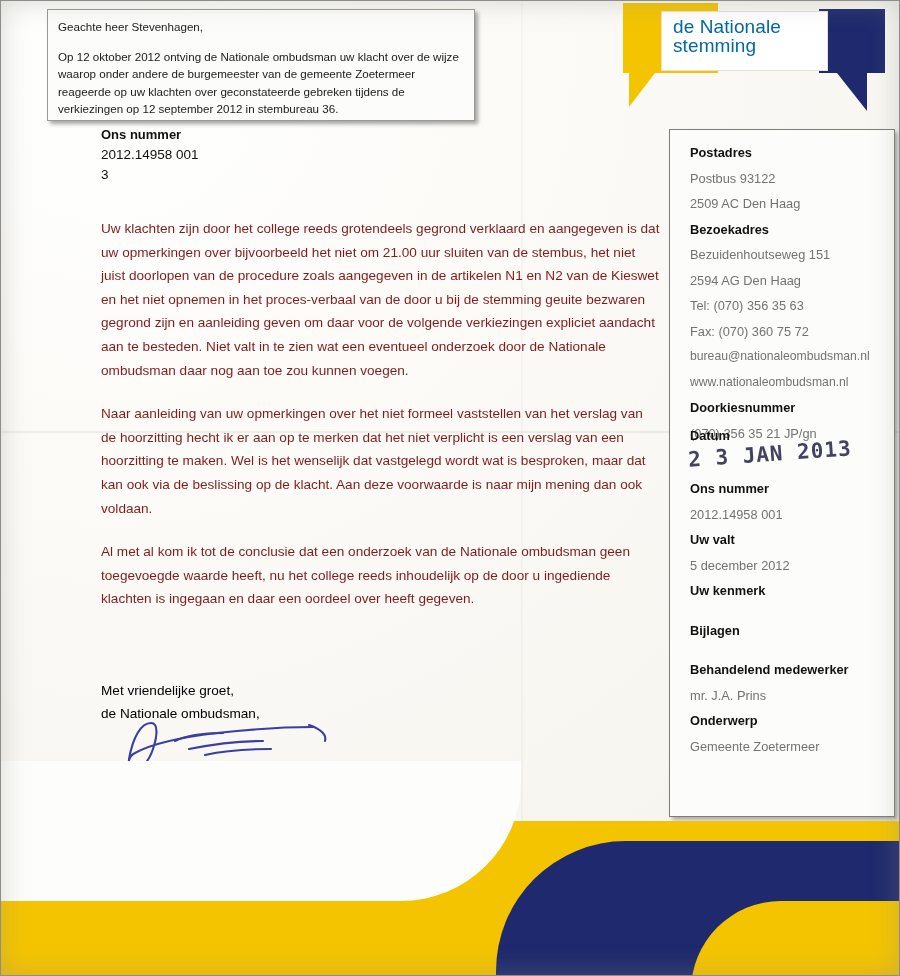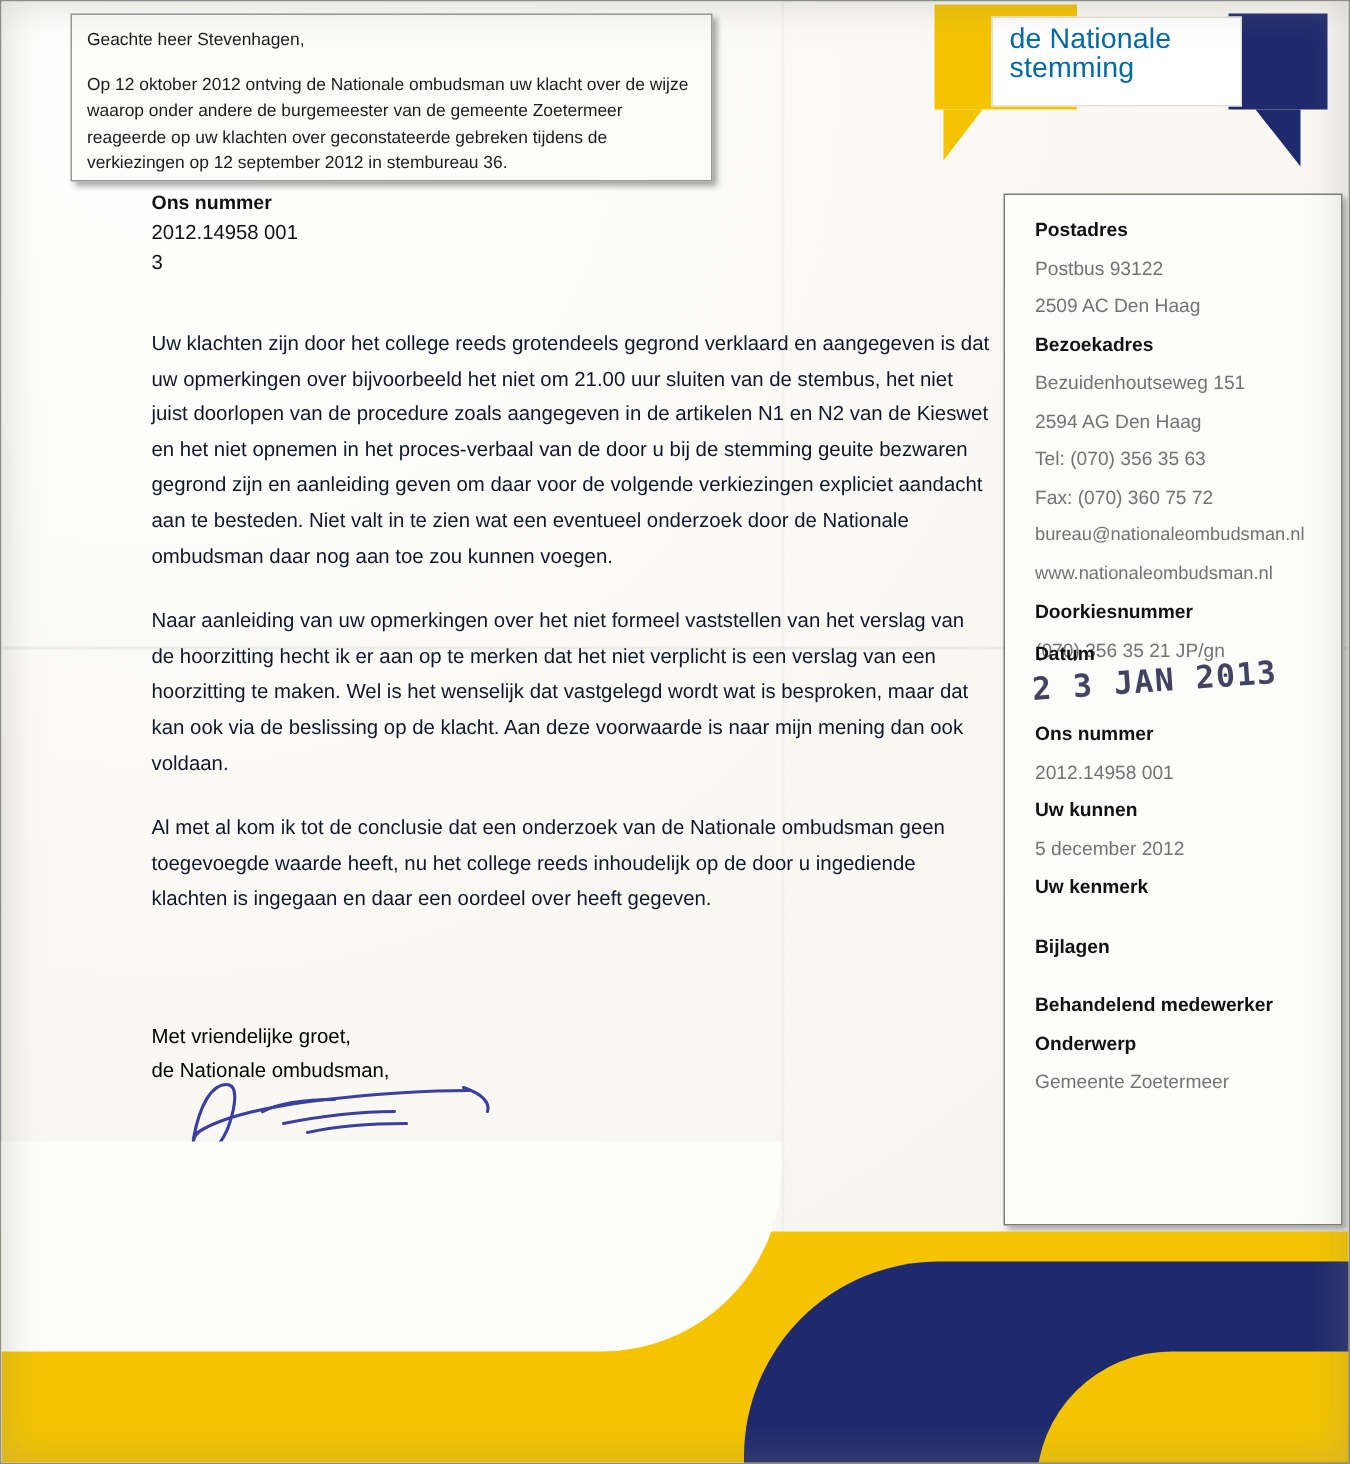--- a/index.html
+++ b/index.html
@@ -129,21 +129,21 @@
     line-height: 20px;
   }
   .ref-value {
     font-size: 13.5px;
     color: #111;
     line-height: 20px;
   }
   .body-para {
     font-size: 13.6px;
     line-height: 23.6px;
-    color: #0f172a;
+    color: #7f1d1d;
     margin: 0 0 20px 0;
     text-align: left;
   }
   .first-para { margin-top: 32px; }
 
   .signoff {
     position: absolute;
     left: 100px;
     top: 678px;
     width: 500px;
@@ -338,30 +338,31 @@
     <div class="val">(070) 356 35 21 JP/gn</div>
 
     <div class="stamp-wrap">
       <div class="stamp-sub">Datum</div>
       <div class="stamp">2 3 JAN 2013</div>
     </div>
 
     <div class="lbl">Ons nummer</div>
     <div class="val">2012.14958 001</div>
 
-    <div class="lbl">Uw kunnen</div>
+    <div class="lbl">Uw valt</div>
     <div class="val">5 december 2012</div>
 
     <div class="lbl">Uw kenmerk</div>
     <div class="spacer"></div>
 
     <div class="lbl">Bijlagen</div>
     <div class="spacer"></div>
 
     <div class="lbl">Behandelend medewerker</div>
+    <div class="val">mr. J.A. Prins</div>
 
     <div class="lbl">Onderwerp</div>
     <div class="val">Gemeente Zoetermeer</div>
   </div>
 
   <div class="bottom-yellow"></div>
   <div class="bottom-white-round"></div>
   <div class="bottom-blue"></div>
   <div class="bottom-blue-mask"></div>
 

